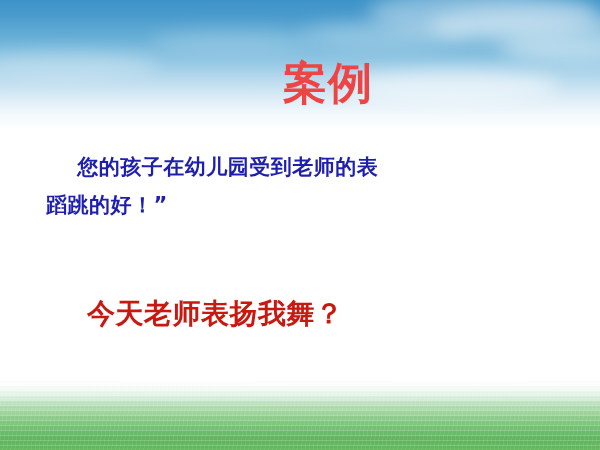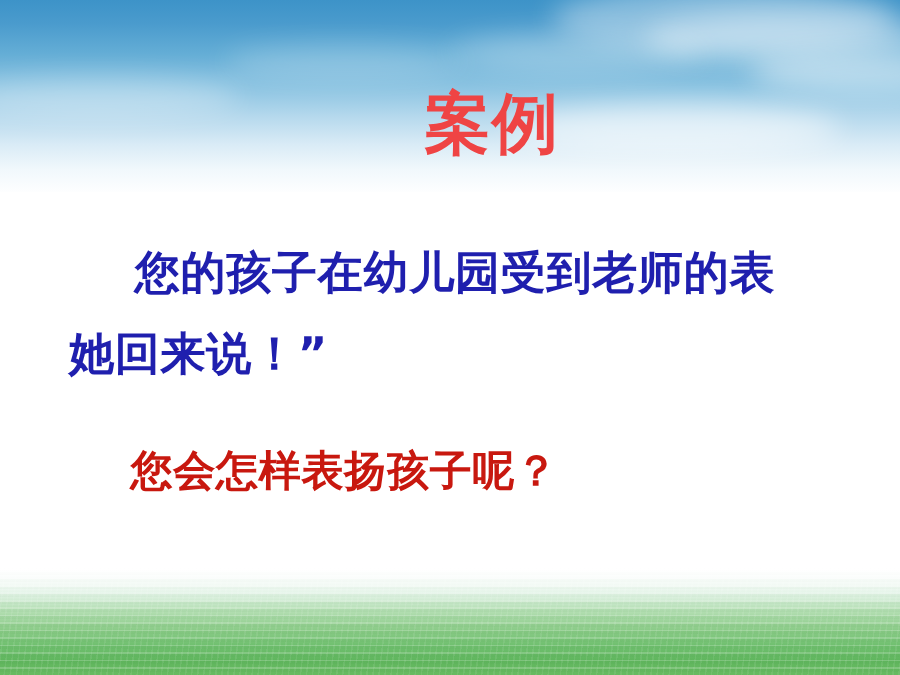--- a/index.html
+++ b/index.html
@@ -131,26 +131,25 @@
   }
 
   .body-block {
     position: absolute;
     left: 46px;
     top: 148px;
     width: 516px;
   }
   .body-line {
     color: #1f1fae;
-    font-size: 30px;
+    font-size: 21px;
     font-weight: bold;
     line-height: 38px;
     letter-spacing: 0.5px;
     white-space: pre;
-    margin-top: 16px;
   }
 
   .question-line {
     position: absolute;
     left: 46px;
     top: 296px;
     width: 516px;
     color: #c8180f;
     font-size: 28px;
     font-weight: bold;
@@ -181,19 +180,19 @@
     <div class="grass-streaks2"></div>
     <div class="grass-fade-top"></div>
   </div>
 
   <div class="content">
 
     <div class="slide-title">案例</div>
 
     <div class="body-block">
       <div class="body-line">    您的孩子在幼儿园受到老师的表</div>
-      <div class="body-line">她回来说！”</div>
+      <div class="body-line">蹈跳的好！”</div>
     </div>
 
-    <div class="question-line">    您会怎样表扬孩子呢？</div>
+    <div class="question-line">    今天老师表扬我舞？</div>
 
   </div>
 </div>
 
 </body></html>

